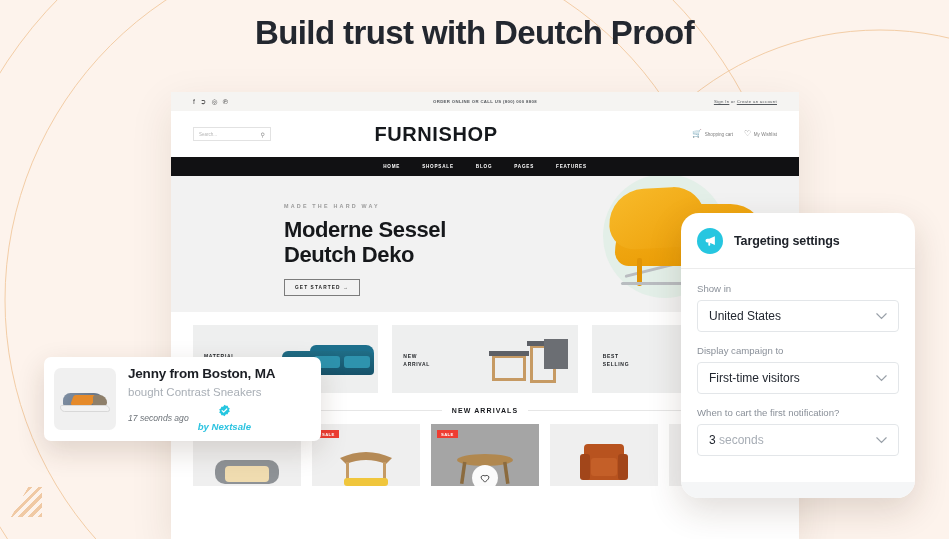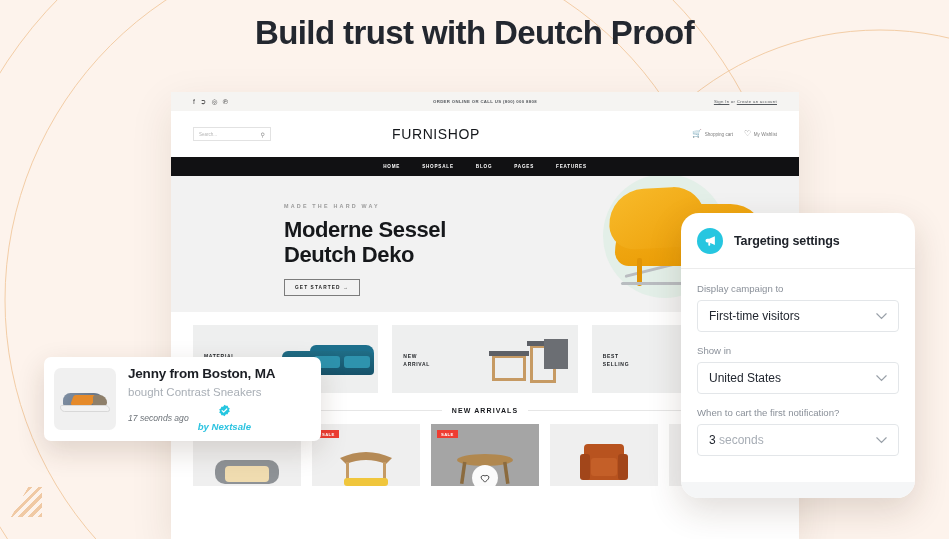--- a/index.html
+++ b/index.html
@@ -40,21 +40,21 @@
      letter-spacing: .35px; font-weight: bold; }
   .topbar-right { width: 150px; text-align: right; font-size: 4.3px; color: #55595e;
      letter-spacing: .3px; }
   .topbar-right u { text-decoration: underline; }
 
   .site-header { height: 46px; background:#fff; display: flex; align-items: center; padding: 0 22px; }
   .search-box { width: 78px; height: 14px; border: 1px solid #e2e2e2; display:flex;
      align-items:center; justify-content: space-between; padding: 0 5px; }
   .search-box .ph { font-size: 4.5px; color: #b6b6b6; }
   .search-box .mag { font-size: 6px; color: #8d8d8d; }
-  .brand { flex: 1; text-align: center; font-size: 14px; font-weight: normal;
+  .brand { flex: 1; text-align: center; font-size: 20px; font-weight: bold;
      letter-spacing: .6px; color: #15181c; }
   .header-right { display: flex; gap: 11px; align-items: center; width: 176px;
      justify-content: flex-end; font-size: 4.6px; color: #7d7d7d; }
   .header-right .it { display: flex; gap: 2.5px; align-items: center; }
   .header-right .gl { font-size: 8px; color: #8d8d8d; line-height: 1; }
 
   .site-nav { height: 19px; background: #111113; display: flex; align-items: center;
      justify-content: center; gap: 22px; }
   .site-nav span { color: #fff; font-size: 4.6px; font-weight: bold; letter-spacing: .8px; }
 
@@ -372,33 +372,33 @@
       <svg width="15" height="15" viewBox="0 0 24 24">
         <path d="M19 5v14l-9-4H7a3 3 0 0 1 0-6h3l9-4z" fill="#fff"></path>
         <rect x="8.5" y="14.5" width="3" height="6" rx="1.2" fill="#fff"></rect>
       </svg>
     </div>
     <div class="panel-title">Targeting settings</div>
   </div>
   <div class="panel-body">
 
     <div class="field">
+      <div class="field-label">Show in</div>
+      <div class="select">
+        <div class="v">United States</div>
+        <svg class="chev" viewBox="0 0 14 9">
+          <path d="M1 1l6 6 6-6" fill="none" stroke="#9aa1a9" stroke-width="1.5" stroke-linecap="round"></path>
+        </svg>
+      </div>
+    </div>
+
+    <div class="field">
       <div class="field-label">Display campaign to</div>
       <div class="select">
         <div class="v">First-time visitors</div>
-        <svg class="chev" viewBox="0 0 14 9">
-          <path d="M1 1l6 6 6-6" fill="none" stroke="#9aa1a9" stroke-width="1.5" stroke-linecap="round"></path>
-        </svg>
-      </div>
-    </div>
-
-    <div class="field">
-      <div class="field-label">Show in</div>
-      <div class="select">
-        <div class="v">United States</div>
         <svg class="chev" viewBox="0 0 14 9">
           <path d="M1 1l6 6 6-6" fill="none" stroke="#9aa1a9" stroke-width="1.5" stroke-linecap="round"></path>
         </svg>
       </div>
     </div>
 
     <div class="field">
       <div class="field-label">When to cart the first notification?</div>
       <div class="select">
         <div class="v"><span>3</span><span class="muted"> seconds</span></div>

